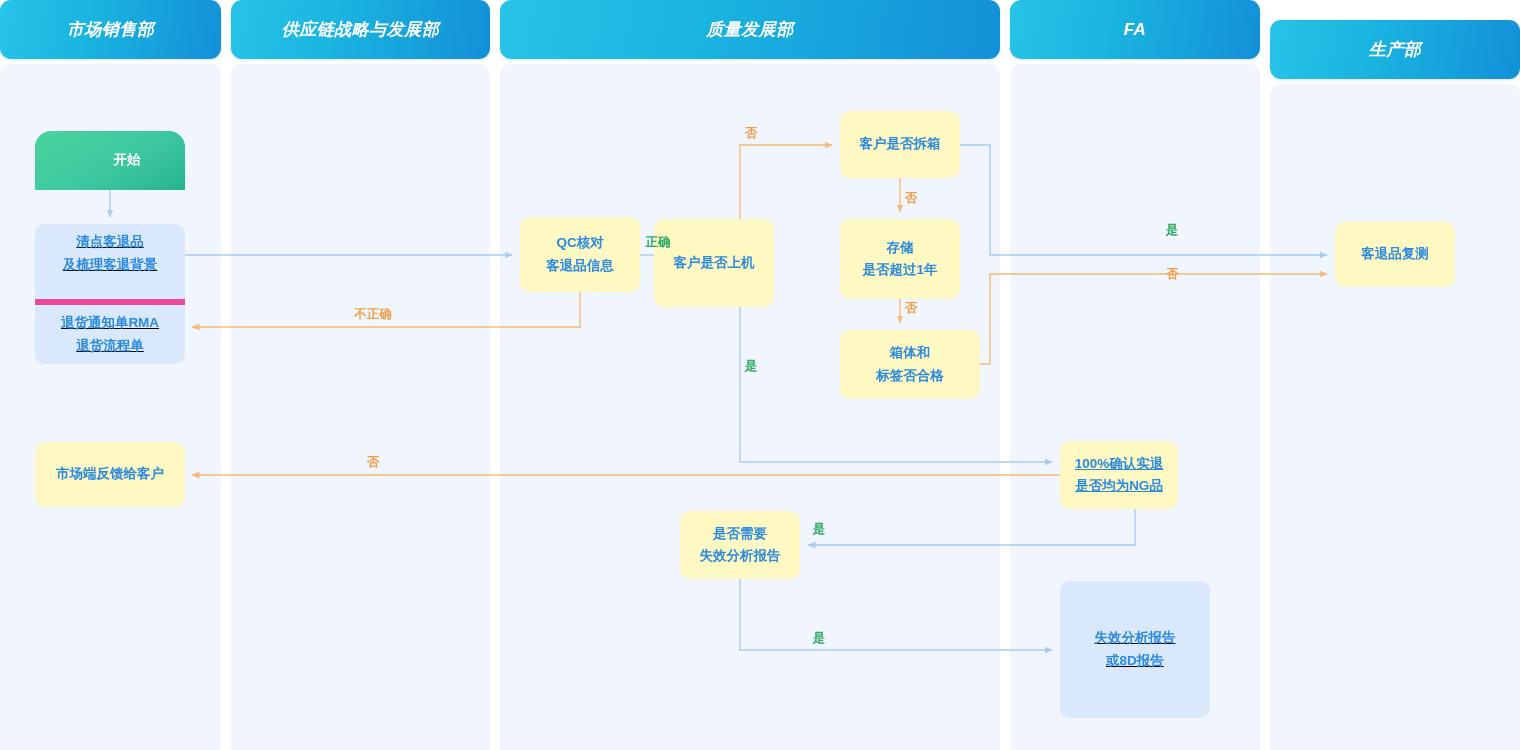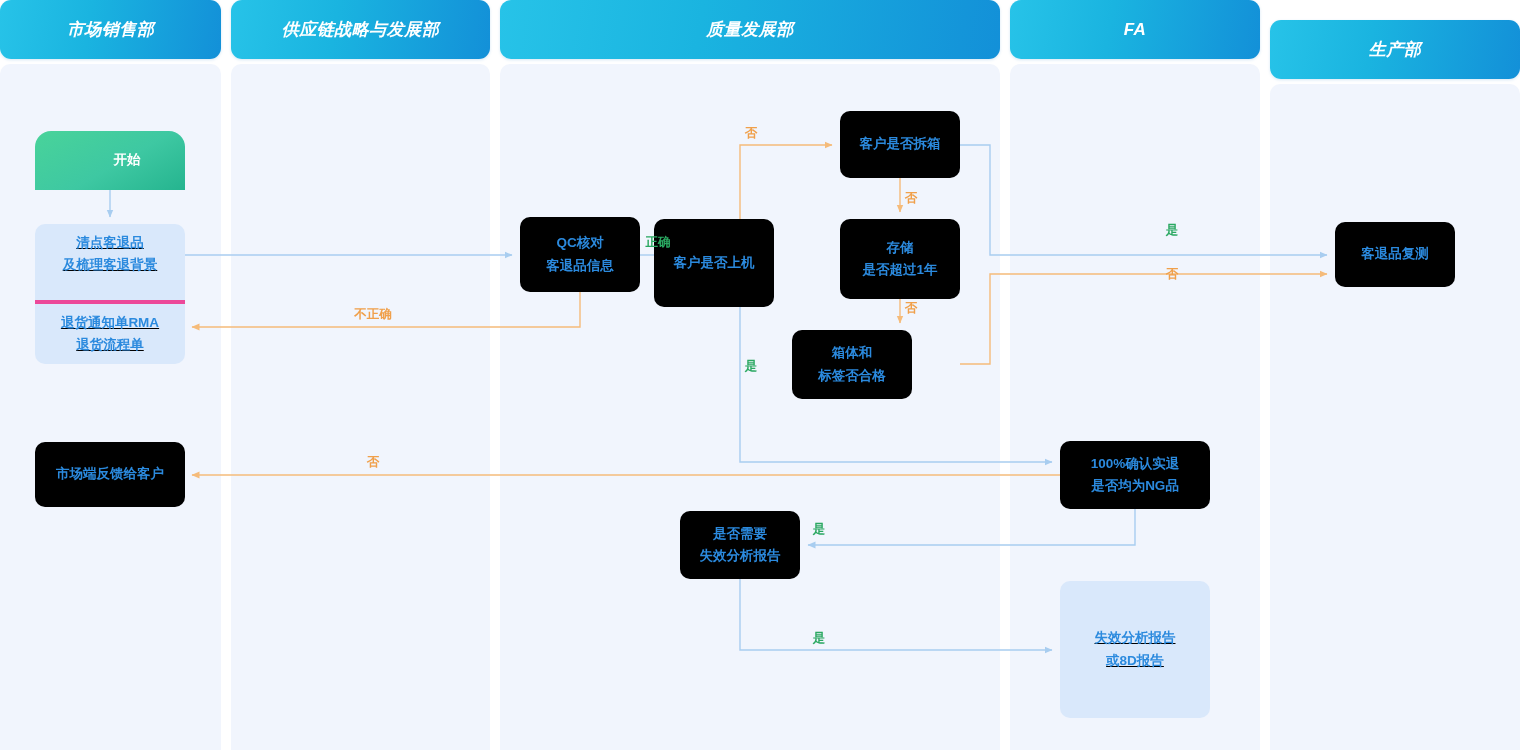--- a/index.html
+++ b/index.html
@@ -26,21 +26,21 @@
     background:linear-gradient(100deg,#27c3e8 0%,#1ab4e0 40%,#1390d8 100%);
     box-shadow:0 1px 3px rgba(20,120,200,.18);
   }
 
   
   #edges{position:absolute;left:0;top:0;width:1520px;height:750px;}
 
   
   .node{
     position:absolute;
-    background:#000000;
+    background:#fef9c3;
     border-radius:10px;
     color:#2b8ade;
     font-size:13.5px;
     font-weight:bold;
     display:flex;flex-direction:column;
     align-items:center;justify-content:center;
     line-height:1.65;
     text-align:center;
     box-sizing:border-box;
   }
@@ -60,21 +60,21 @@
     box-sizing:border-box;
     display:flex;flex-direction:column;text-decoration:underline;
   }
   .stack .seg{
     flex:1;
     display:flex;flex-direction:column;
     align-items:center;justify-content:center;
     color:#2b8ade;font-size:13.5px;font-weight:bold;line-height:1.65;
     text-align:center;
   }
-  .stack .seg+.seg{border-top:4px solid #ec4899;margin-top:16px;}
+  .stack .seg+.seg{border-top:6px solid #ec4899;margin-top:16px;}
 
   
   .elabel{
     position:absolute;
     font-size:12.5px;
     font-weight:bold;
     white-space:nowrap;
     transform:translate(-50%,-50%);
   }
   .elabel.yes{color:#2aa861;}
@@ -159,25 +159,25 @@
       <div class="node" style="left: 654px; top: 219px; width: 120px; height: 88px;">
         <span class="ln">客户是否上机</span>
       </div>
       <div class="node" style="left: 840px; top: 111px; width: 120px; height: 67px;">
         <span class="ln">客户是否拆箱</span>
       </div>
       <div class="node" style="left: 840px; top: 219px; width: 120px; height: 80px;">
         <span class="ln">存储</span>
         <span class="ln">是否超过1年</span>
       </div>
-      <div class="node" style="left: 792px; top: 330px; width: 120px; height: 69px;">
+      <div class="node" style="left: 840px; top: 330px; width: 140px; height: 69px;">
         <span class="ln">箱体和</span>
         <span class="ln">标签否合格</span>
       </div>
-      <div class="node" style="left: 1060px; top: 441px; width: 150px; height: 68px;">
+      <div class="node" style="left: 1060px; top: 441px; width: 118px; height: 68px; text-decoration: underline;">
         <span class="ln">100%确认实退</span>
         <span class="ln">是否均为NG品</span>
       </div>
       <div class="node" style="left: 680px; top: 511px; width: 120px; height: 68px;">
         <span class="ln">是否需要</span>
         <span class="ln">失效分析报告</span>
       </div>
       <div class="stack" style="left: 1060px; top: 581px; width: 150px; height: 137px;">
         <div class="seg">
           <span class="ln">失效分析报告</span>

